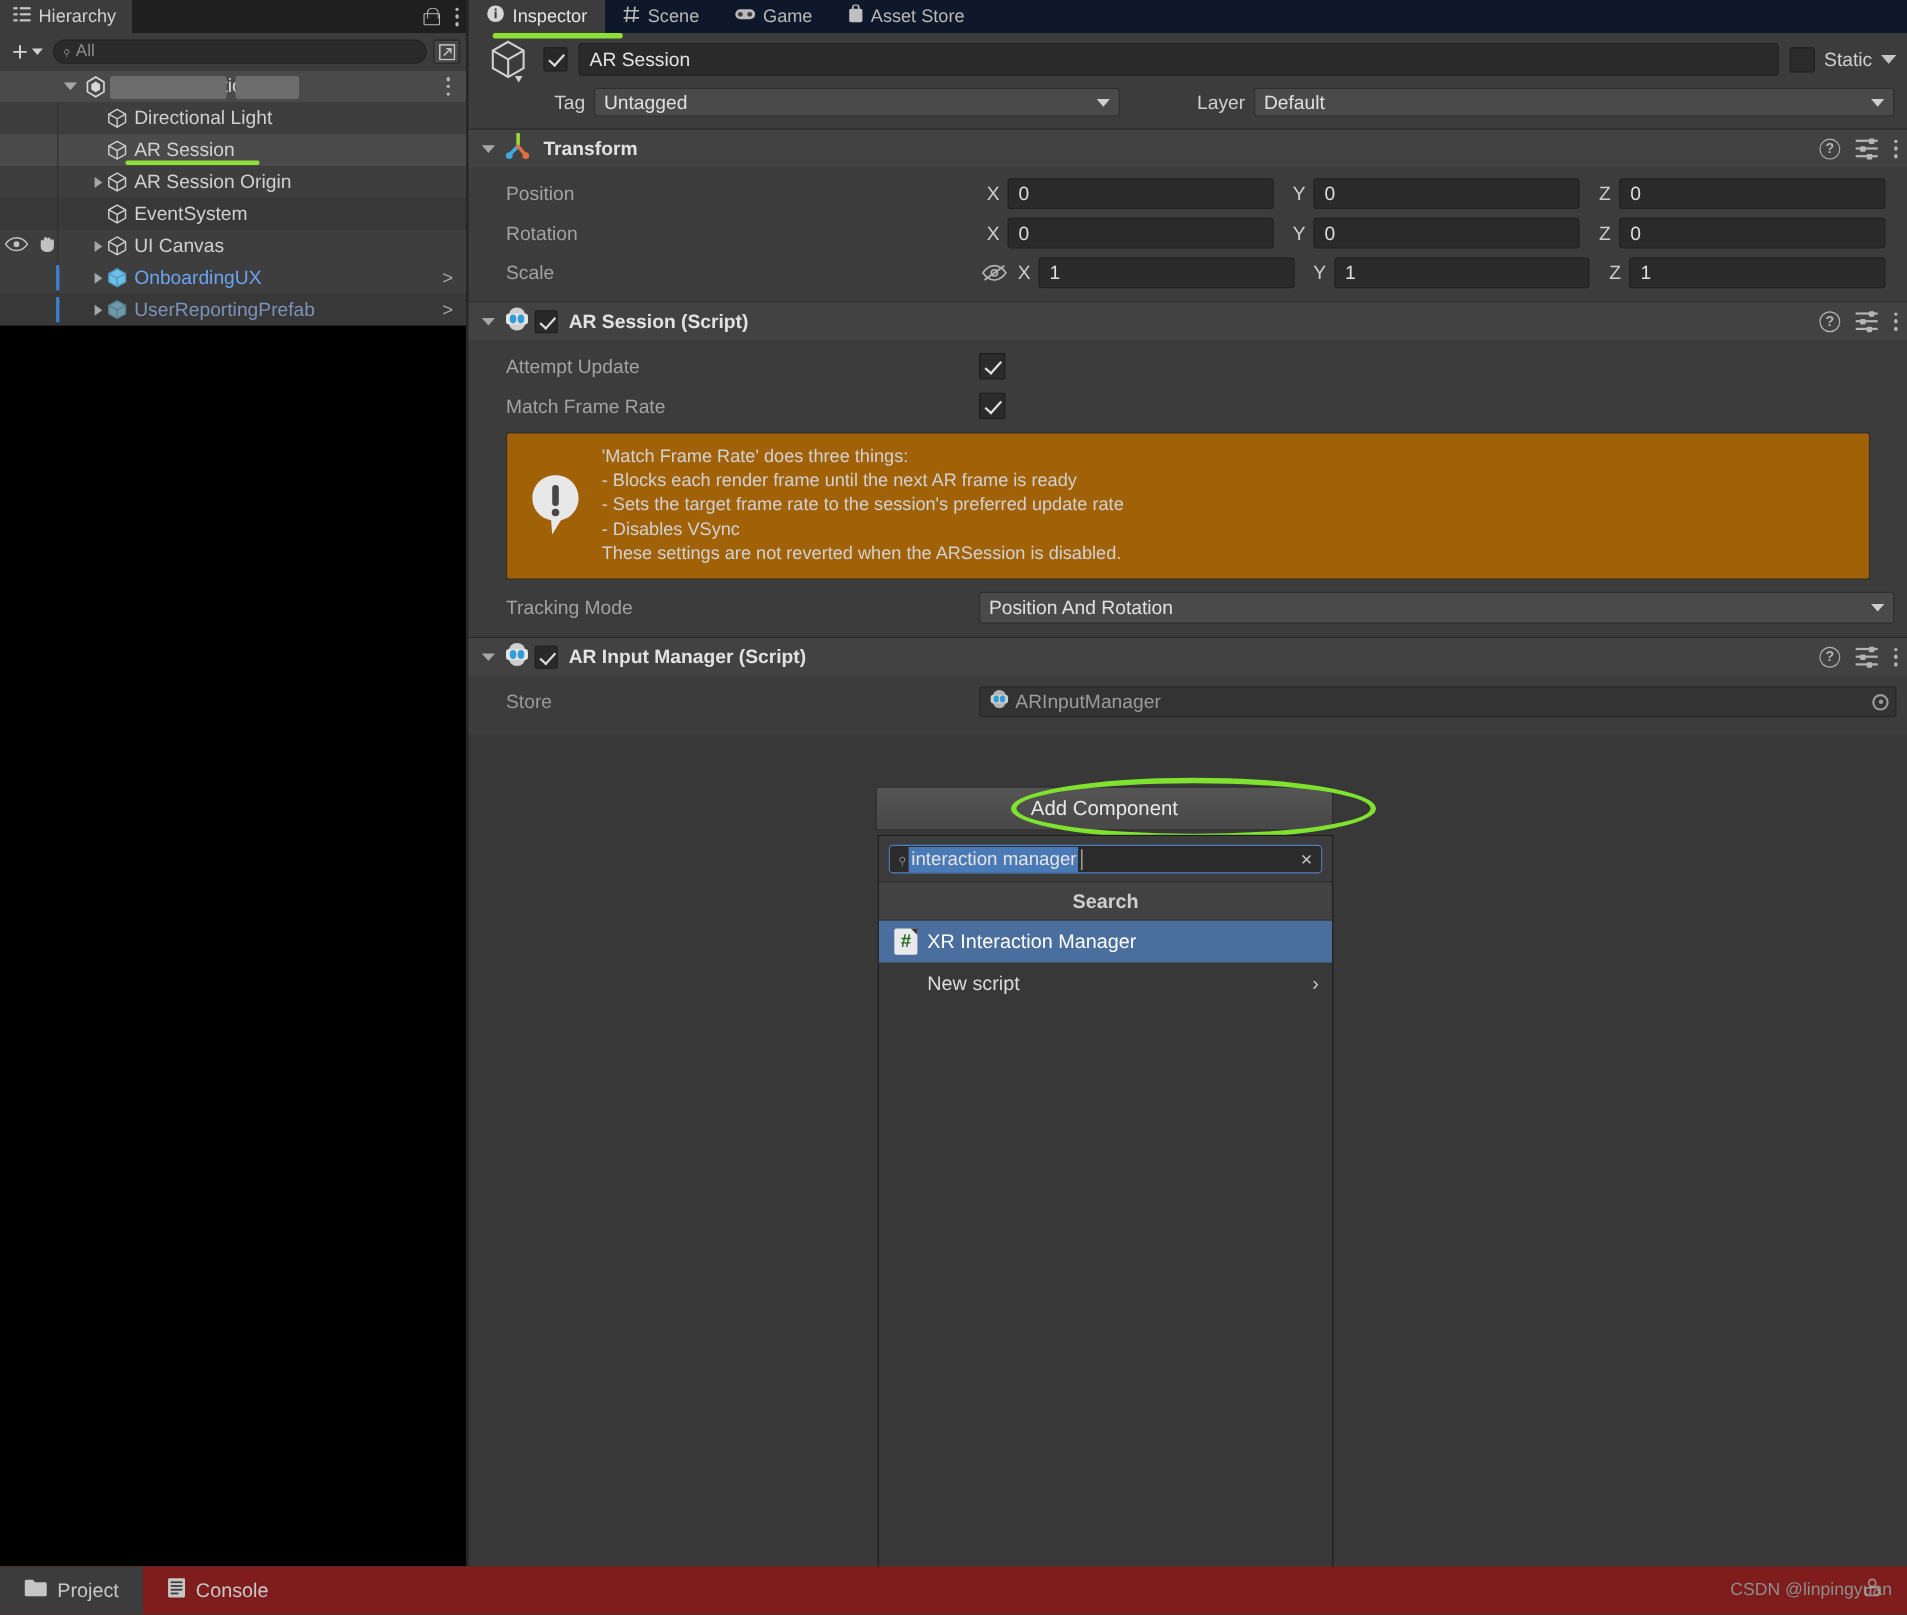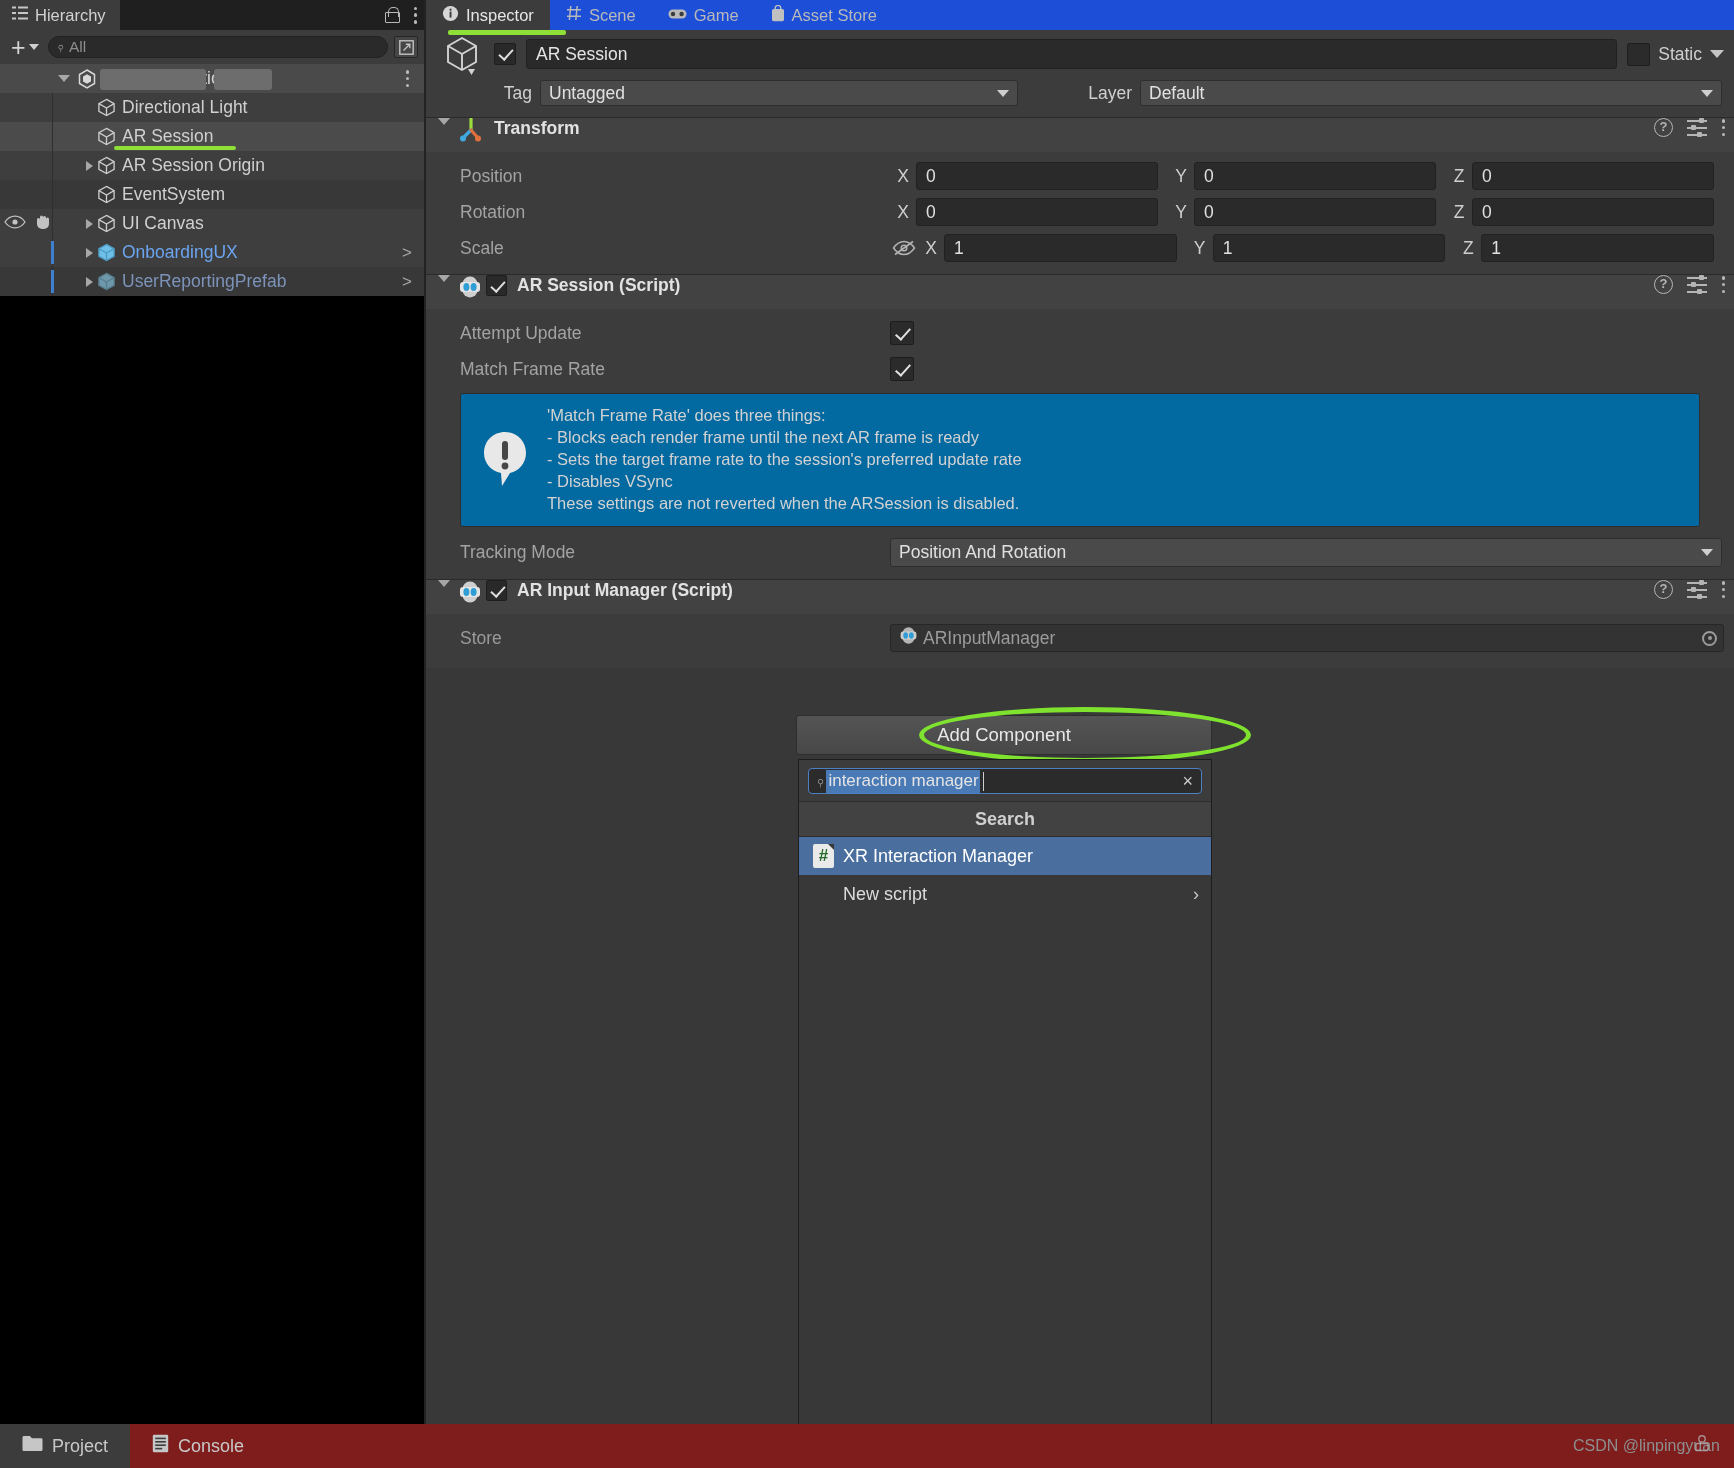--- a/index.html
+++ b/index.html
@@ -99,21 +99,21 @@
   .eye-hand { position: absolute; left: 4px; display: flex; align-items: center; gap: 8px; }
   .underline-green {
     position: absolute; height: 4px; background: #8fe036; border-radius: 2px;
   }
 
   
   #inspector {
     position: absolute; left: 424px; top: 0; right: 0; height: 1424px;
     background: #383838; border-left: 2px solid #232323;
   }
-  .insp-tabbar { height: 30px; background: #1d4ed8; display: flex; align-items: stretch; position: relative; }
+  .insp-tabbar { height: 30px; background: #0f172a; display: flex; align-items: stretch; position: relative; }
   .insp-tab {
     display: flex; align-items: center; gap: 7px; padding: 0 16px; height: 30px;
     font-size: 16.5px; color: #b9b9b9; position: relative;
   }
   .insp-tab.active { background: #3c3c3c; color: #e6e6e6; }
   .tab-underline { position: absolute; left: 22px; top: 30px; width: 118px; height: 5px;
     background: #8fe036; border-radius: 2px; }
 
   .insp-header { background: #3c3c3c; padding: 8px 10px 10px 14px; }
   .row-name { display: flex; align-items: center; gap: 10px; height: 32px; }
@@ -141,21 +141,21 @@
     height: 26px; background: #4a4a4a; border: 1px solid #2e2e2e; border-radius: 3px;
     display: flex; align-items: center; padding: 0 8px; color: #e0e0e0; font-size: 17.5px;
     position: relative;
   }
   .dd .tri-dn { position: absolute; right: 8px; border-top-color: #cfcfcf;
     border-left-width: 6px; border-right-width: 6px; border-top-width: 7px; }
 
   
   .comp { background: #3c3c3c; border-top: 1px solid #2a2a2a; }
   .comp-head {
-    height: 34px; display: flex; align-items: flex-start; gap: 4px; padding: 0 8px 0 12px;
+    height: 34px; display: flex; align-items: center; gap: 4px; padding: 0 8px 0 12px;
     background: #424242; position: relative;
   }
   .comp-title { font-size: 17.5px; color: #e2e2e2; font-weight: 700; margin-left: 6px; }
   .comp-head-right { position: absolute; right: 8px; display: flex; align-items: center; gap: 14px; }
   .ico-help {
     width: 19px; height: 19px; border: 1.8px solid #b5b5b5; border-radius: 50%;
     font-size: 13px; line-height: 16px; text-align: center; color: #b5b5b5; font-weight: 700;
   }
   .ico-preset { width: 20px; height: 18px; position: relative; }
   .ico-preset i { position: absolute; left: 0; width: 20px; height: 2px; background: #b5b5b5; }
@@ -180,21 +180,21 @@
   }
   .eye-off { width: 28px; display: flex; align-items: center; justify-content: center; }
 
   .cb-field { width: 24px; height: 24px; background: #2b2b2b; border: 1px solid #1d1d1d; border-radius: 2px; position: relative; }
   .cb-field.on::after {
     content: ""; position: absolute; left: 7.5px; top: 2.5px; width: 6px; height: 13px;
     border: solid #e2e2e2; border-width: 0 2.5px 2.5px 0; transform: rotate(42deg);
   }
 
   .helpbox {
-    margin: 6px 34px 6px 34px; background: #0369a1; border: 1px solid #2f2f2f; border-radius: 3px;
+    margin: 6px 34px 6px 34px; background: #a16207; border: 1px solid #2f2f2f; border-radius: 3px;
     display: flex; align-items: center; gap: 14px; padding: 10px 14px 12px 16px;
   }
   .helpbox-icon { width: 56px; flex: none; display: flex; justify-content: center; }
   .helpbox-text { font-size: 16.5px; line-height: 22px; color: #d2d2d2; }
 
   .script-ref {
     flex: 1; height: 28px; background: #333333; border: 1px solid #272727; border-radius: 3px;
     display: flex; align-items: center; gap: 5px; padding: 0 8px; color: #9c9c9c; font-size: 17.5px;
     position: relative;
   }

